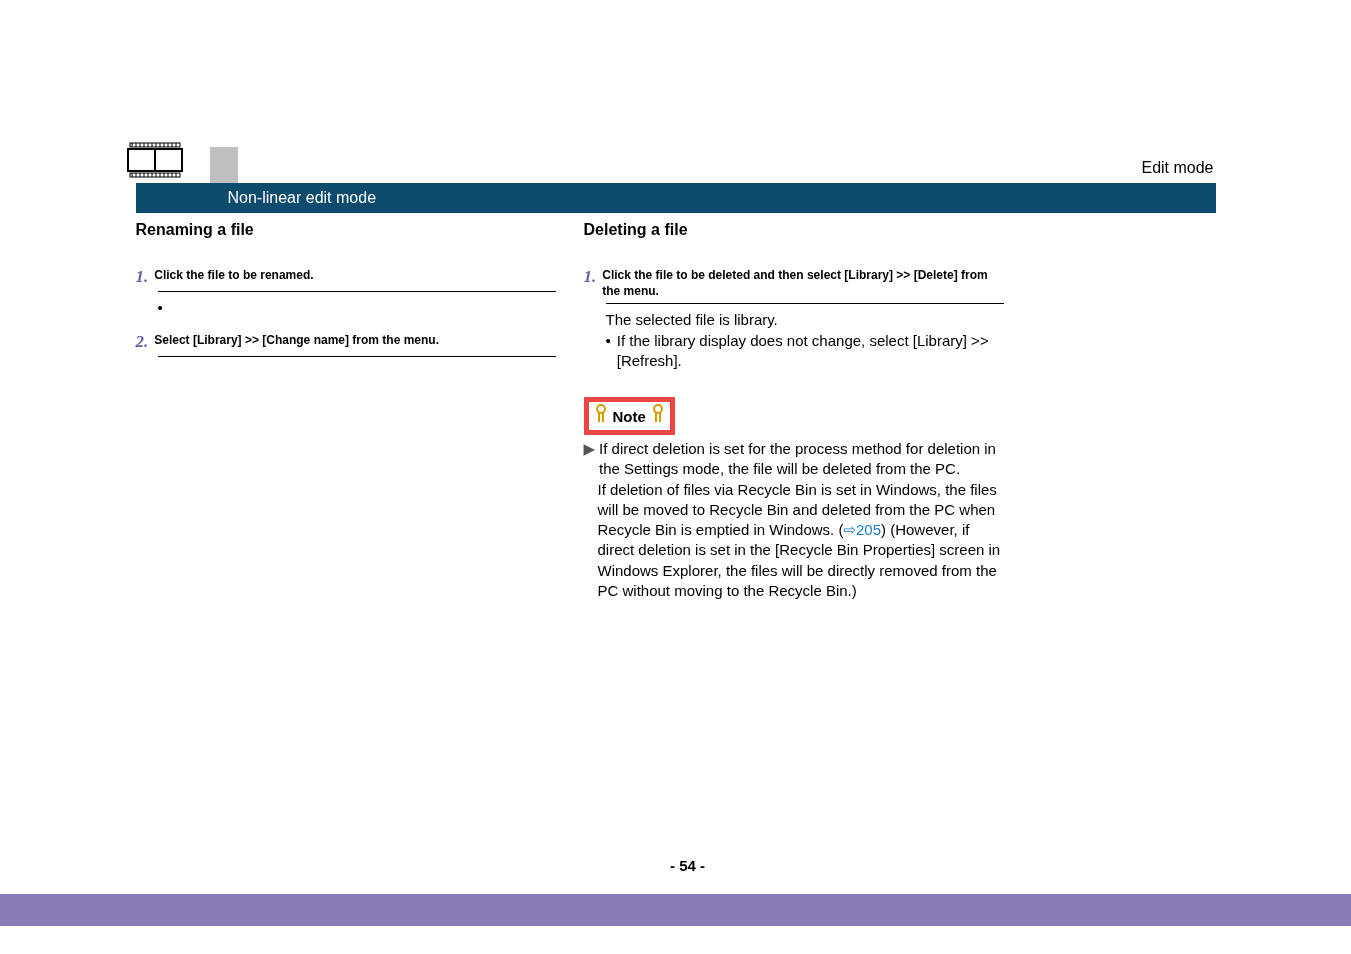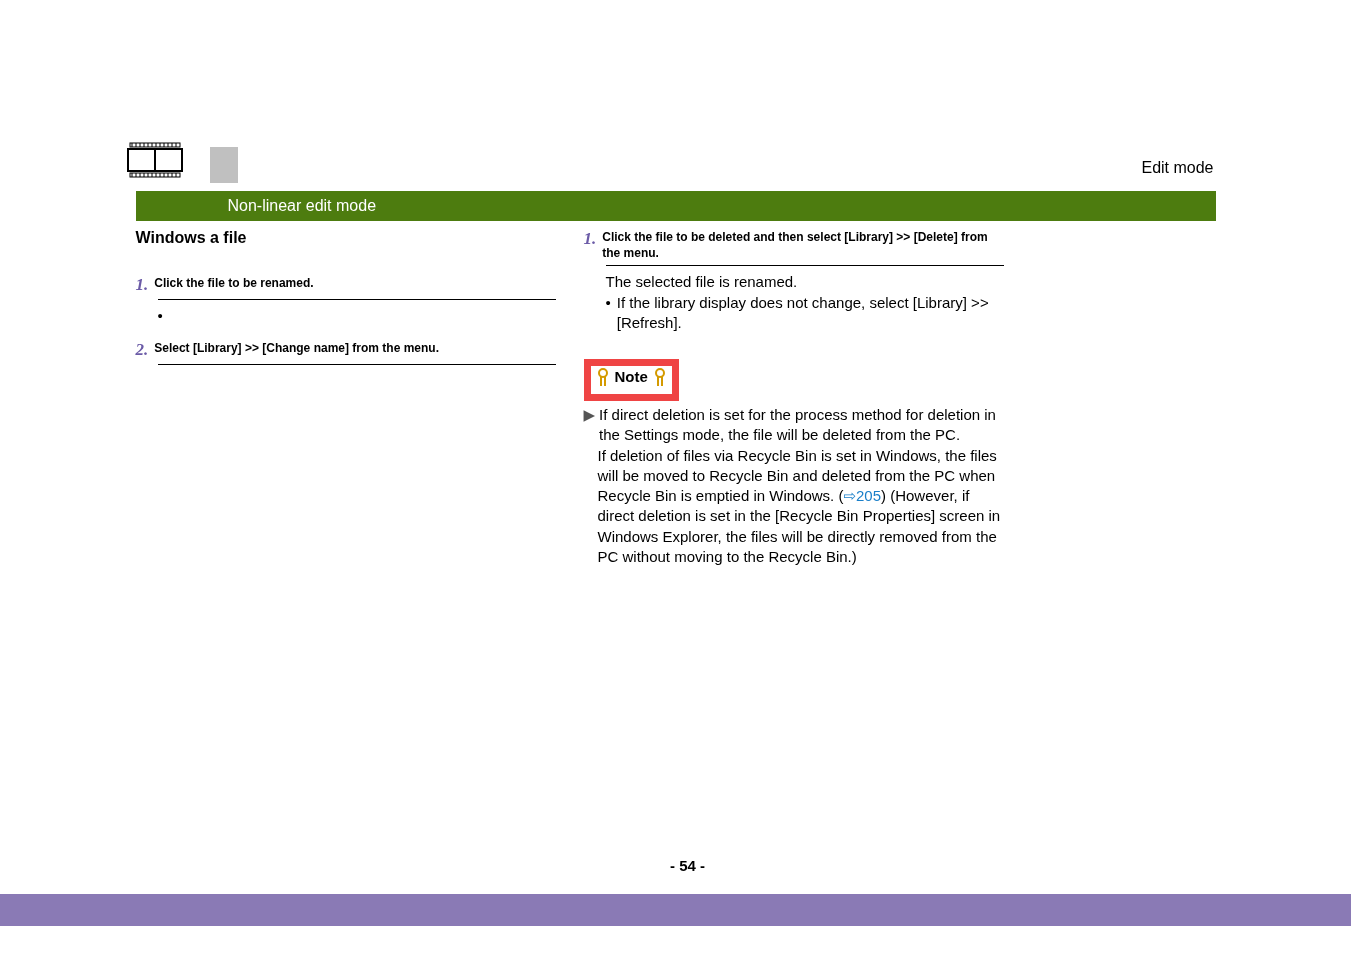--- a/index.html
+++ b/index.html
@@ -12,39 +12,39 @@
     color: #000000;
   }
   .page-container {
     width: 1080px;
     margin: 0 auto;
     padding-top: 135px;
   }
   .header-row {
     display: flex;
     align-items: flex-end;
-    margin-bottom: 8px;
+    margin-bottom: 0;
   }
   .film-icon {
     margin-left: -10px;
     margin-right: 6px;
   }
   .gray-block {
     width: 28px;
     height: 36px;
     background: #c0c0c0;
   }
   .edit-mode-label {
     margin-left: auto;
     font-size: 16px;
     padding-bottom: 6px;
     padding-right: 2px;
   }
   .banner {
-    background: #4d7c0f;
+    background: #0c4a6e;
     color: #ffffff;
     font-size: 16px;
     padding: 6px 0 6px 92px;
     margin-bottom: 8px;
   }
   .columns {
     display: flex;
     gap: 28px;
   }
   .col {
@@ -87,22 +87,22 @@
   }
   .bullet-line {
     display: flex;
     gap: 6px;
   }
   .bullet-dot {
     flex-shrink: 0;
   }
   .note-box {
     display: inline-flex;
-    align-items: flex-start;
-    border: 7px solid #ef4444;
+    align-items: center;
+    border: 5px solid #ef4444;
     padding: 2px 4px;
     margin-top: 12px;
     margin-bottom: 4px;
   }
   .note-label {
     font-weight: bold;
     font-size: 15px;
     padding: 0 4px;
   }
   .note-text {
@@ -179,21 +179,21 @@
     </span>
     <span class="gray-block"></span>
     <span class="edit-mode-label">Edit mode</span>
   </div>
 
   <div class="banner">Non-linear edit mode</div>
 
   <div class="columns">
 
     <div class="col">
-      <div class="section-title">Windows a file</div>
+      <div class="section-title">Renaming a file</div>
 
       <div class="step">
         <div class="step-head">
           <span class="step-num">1.</span>
           <span class="step-title">Click the file to be renamed.</span>
         </div>
         <hr class="step-rule">
         <div class="step-body">
           <div class="bullet-line">
             <span class="bullet-dot">•</span>
@@ -204,29 +204,30 @@
       <div class="step">
         <div class="step-head">
           <span class="step-num">2.</span>
           <span class="step-title">Select [Library] &gt;&gt; [Change name] from the menu.</span>
         </div>
         <hr class="step-rule">
       </div>
     </div>
 
     <div class="col">
+      <div class="section-title">Deleting a file</div>
 
       <div class="step">
         <div class="step-head">
           <span class="step-num">1.</span>
           <span class="step-title">Click the file to be deleted and then select [Library] &gt;&gt; [Delete] from the menu.</span>
         </div>
         <hr class="step-rule">
         <div class="step-body">
-          <div>The selected file is renamed.</div>
+          <div>The selected file is library.</div>
           <div class="bullet-line">
             <span class="bullet-dot">•</span>
             <span>If the library display does not change, select [Library] &gt;&gt; [Refresh].</span>
           </div>
         </div>
       </div>
 
       <div class="note-box">
         <span>
           <svg width="16" height="20" viewBox="0 0 16 20">

